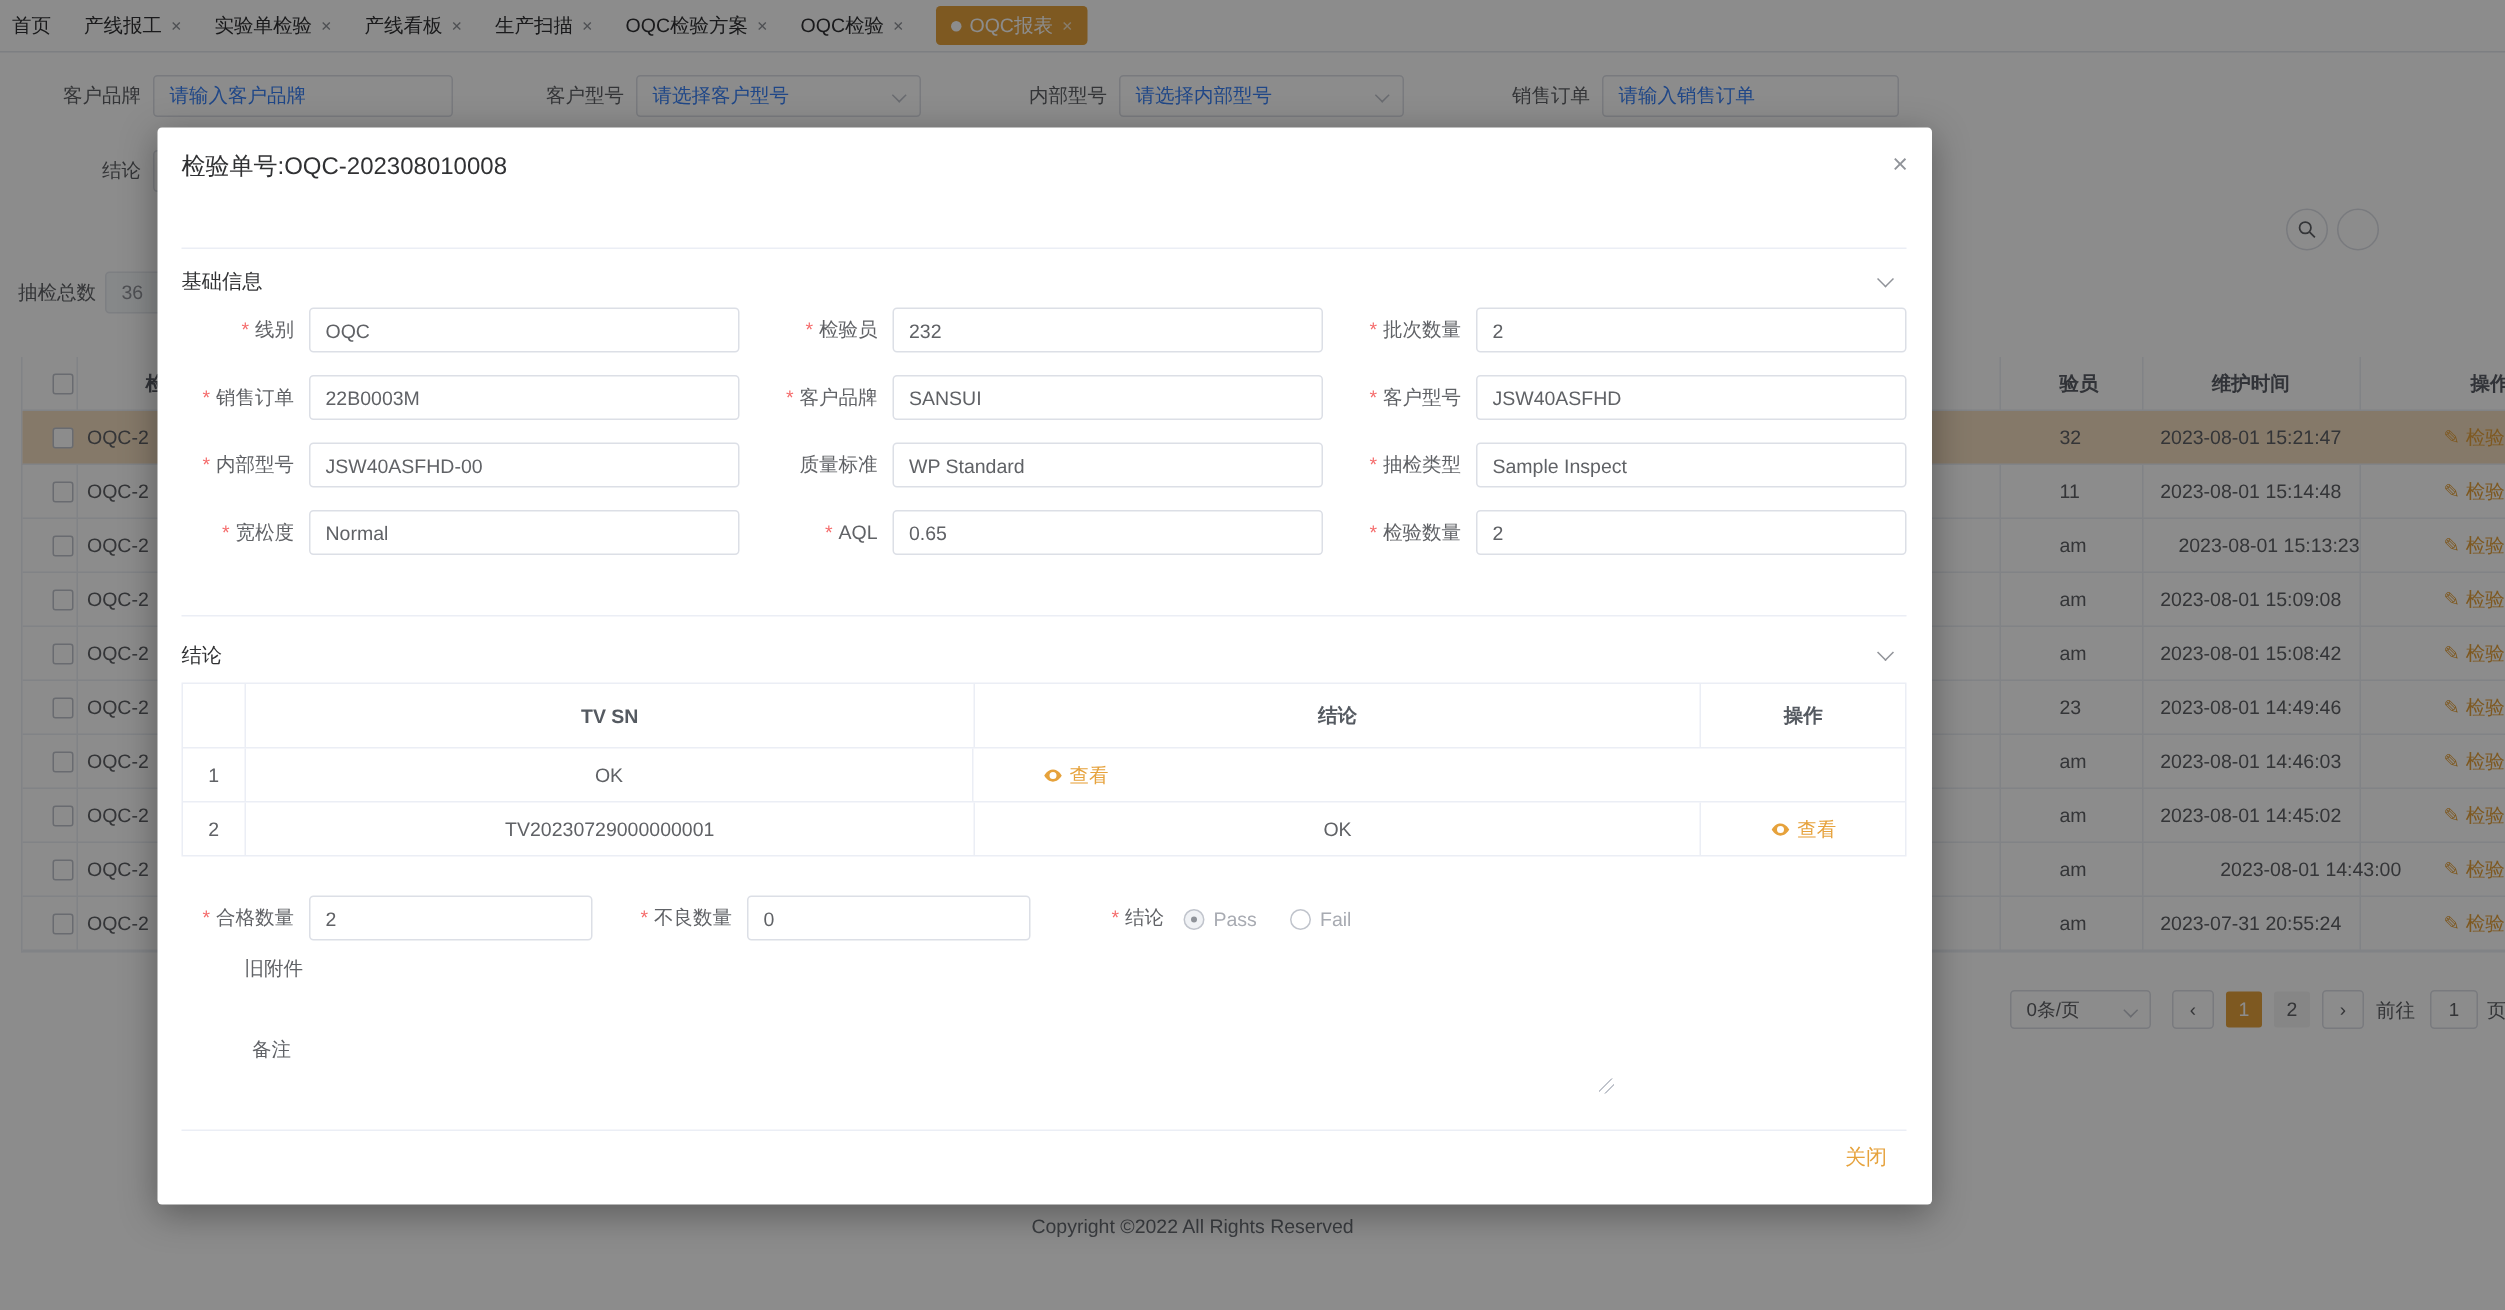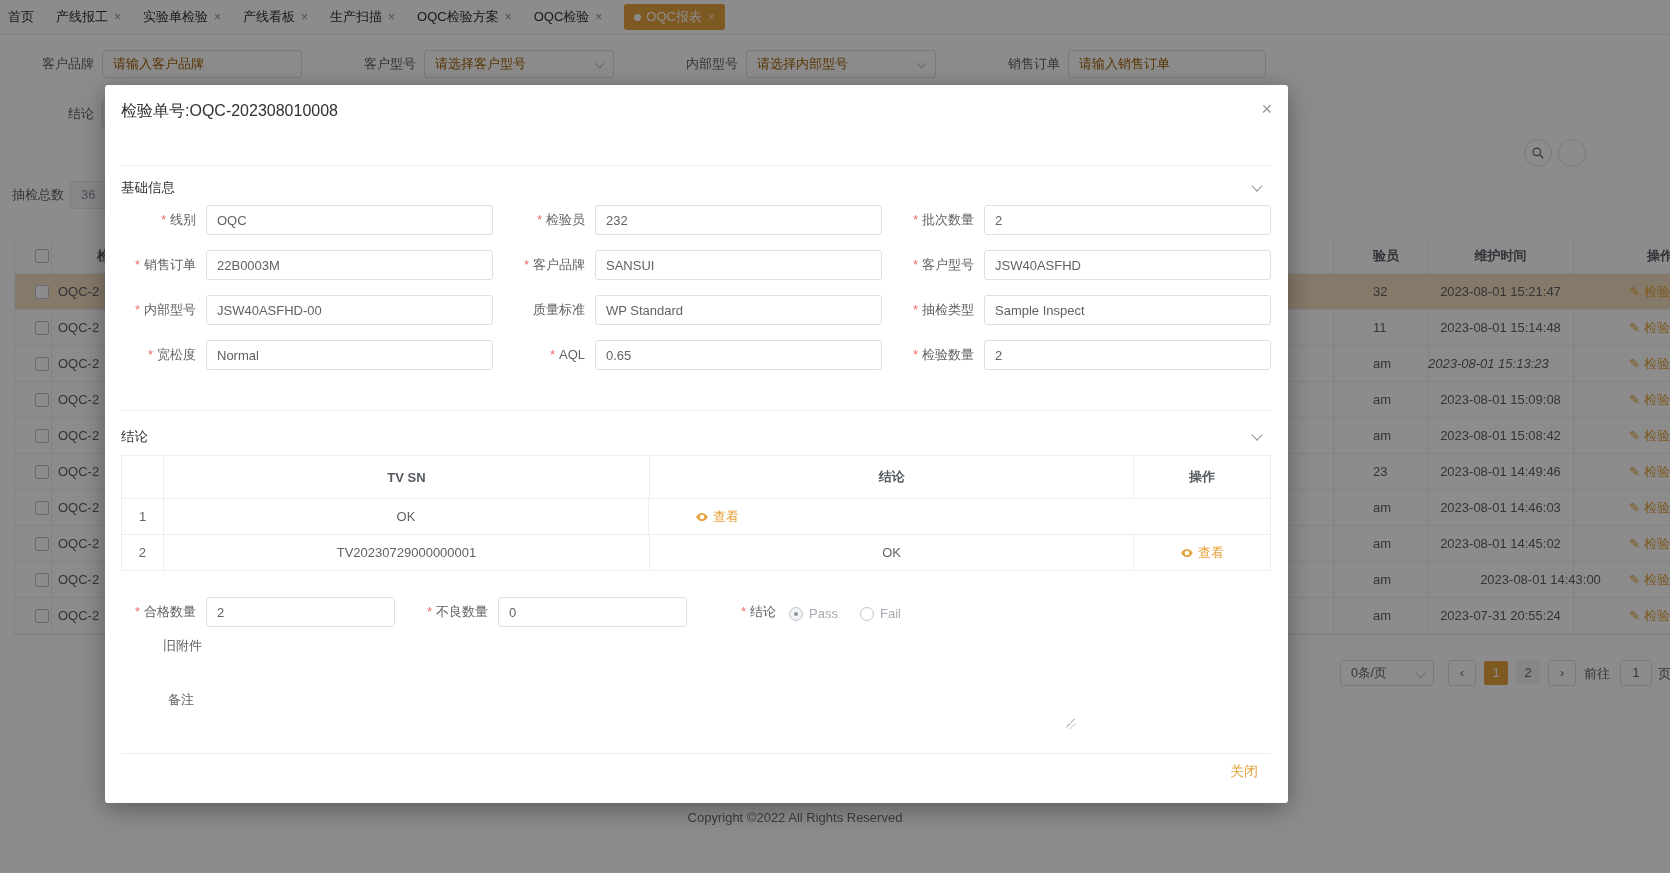--- a/index.html
+++ b/index.html
@@ -14,21 +14,21 @@
   .tab { font-size:13px; color:#303133; margin-right:22px; display:flex; align-items:center;
          white-space:nowrap; cursor:pointer; }
   .tab .x { color:#909399; font-size:12px; margin-left:6px; }
   .tab.active { background:#e6a23c; color:#fff; padding:4px 10px; border-radius:3px; margin-right:10px; }
   .tab.active .x { color:#f7e3c3; }
   .tab .dot { width:7px; height:7px; border-radius:50%; background:#fff; margin-right:5px; }
 
   .flabel { position:absolute; font-size:13px; color:#606266; line-height:28px; text-align:right; }
   .fake-input { position:absolute; height:28px; background:#fff; border:1px solid #dcdfe6;
                 border-radius:3px; font-size:13px; line-height:26px; padding:0 10px; color:#606266; }
-  .fake-input .ph { color:#a16207; }
+  .fake-input .ph { color:#3b82f6; }
   .fake-input.disabled { background:#f5f7fa; border-color:#e4e7ed; color:#909399; }
   .chev { width:7px; height:7px; border-right:1.4px solid #c0c4cc; border-bottom:1.4px solid #c0c4cc;
           display:inline-block; transform:rotate(45deg); }
   .sel-chev { position:absolute; right:10px; top:9px; }
 
   .circle-btn { position:absolute; width:28px; height:28px; border-radius:50%; background:#fff;
                 border:1px solid #dcdfe6; display:flex; align-items:center; justify-content:center; }
 
   .bg-table { position:absolute; left:14px; top:238px; width:1656px; height:397px; background:#fff;
               border-left:1px solid #ebeef5; border-bottom:1px solid #ebeef5; }
@@ -198,21 +198,21 @@
           <span class="cell" style="left: 1413px; width: 145px; text-align: center;">2023-08-01 15:14:48</span>
           <span class="cell olink" style="left: 1614px;">
             <span class="edit-glyph">✎</span>
             <span>检验</span>
           </span>
         </div>
         <div class="bgrow" style="top: 108px;">
           <span class="cb"></span>
           <span class="cell" style="left: 43px;">OQC-2</span>
           <span class="cell" style="left: 1358px;">am</span>
-          <span class="cell" style="left: 1413px; width: 145px; text-align: left; font-style: italic;">2023-08-01 15:13:23</span>
+          <span class="cell" style="left: 1413px; width: 145px; text-align: right;">2023-08-01 15:13:23</span>
           <span class="cell olink" style="left: 1614px;">
             <span class="edit-glyph">✎</span>
             <span>检验</span>
           </span>
         </div>
         <div class="bgrow" style="top: 144px;">
           <span class="cb"></span>
           <span class="cell" style="left: 43px;">OQC-2</span>
           <span class="cell" style="left: 1358px;">am</span>
           <span class="cell" style="left: 1413px; width: 145px; text-align: center;">2023-08-01 15:09:08</span>

